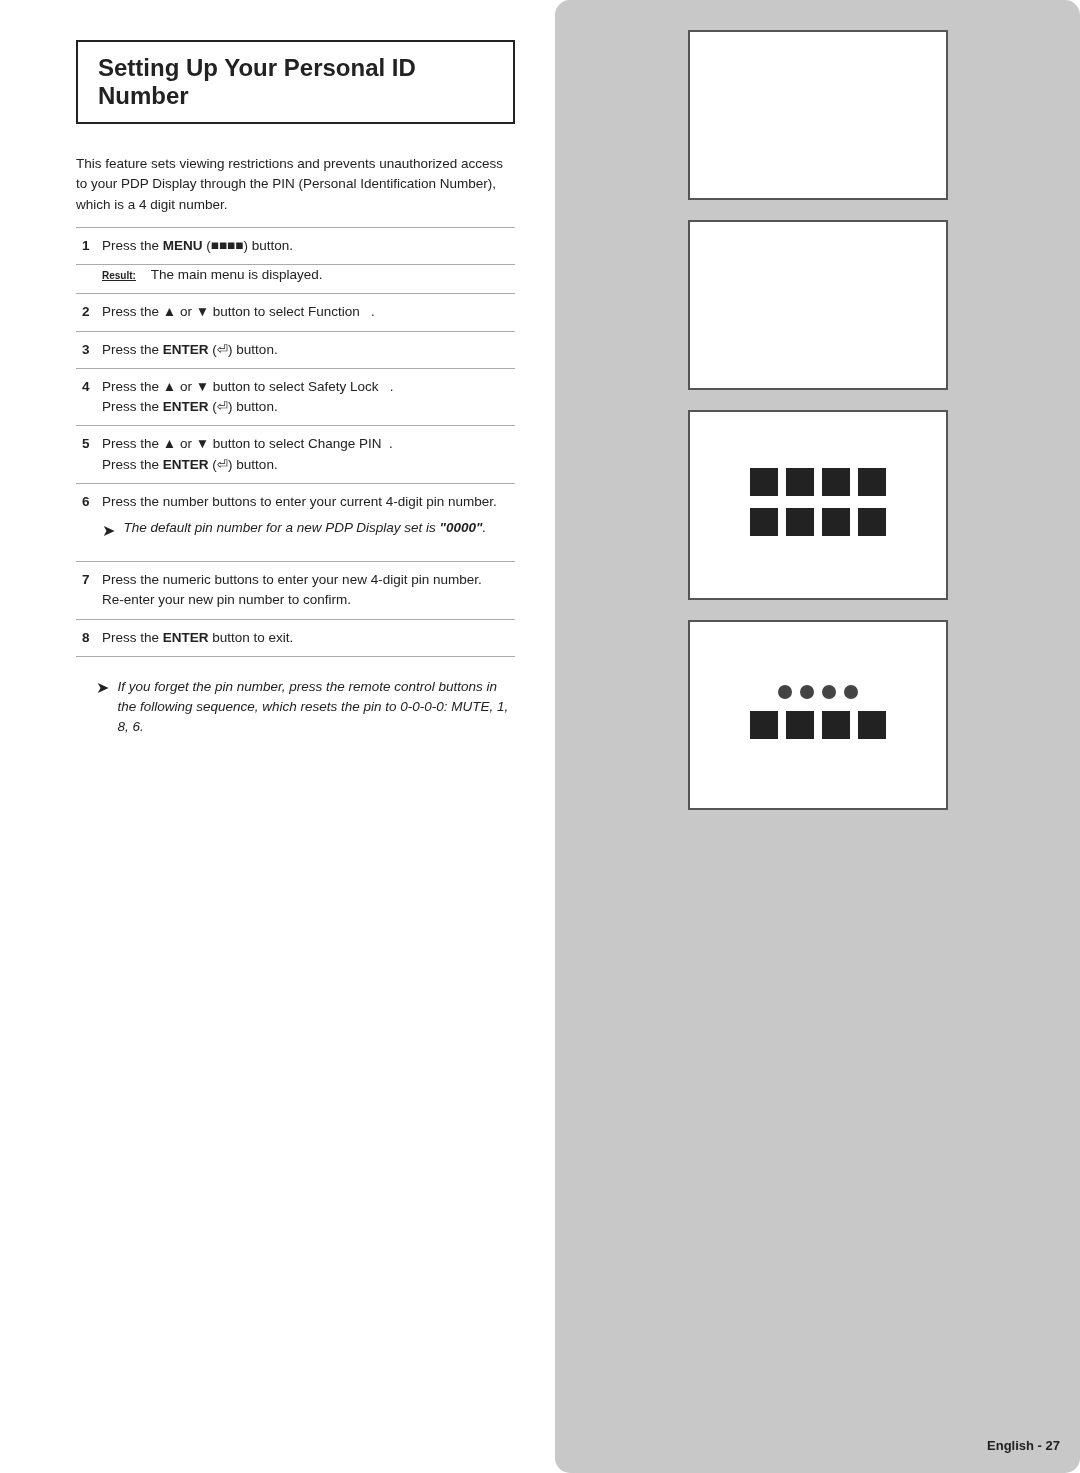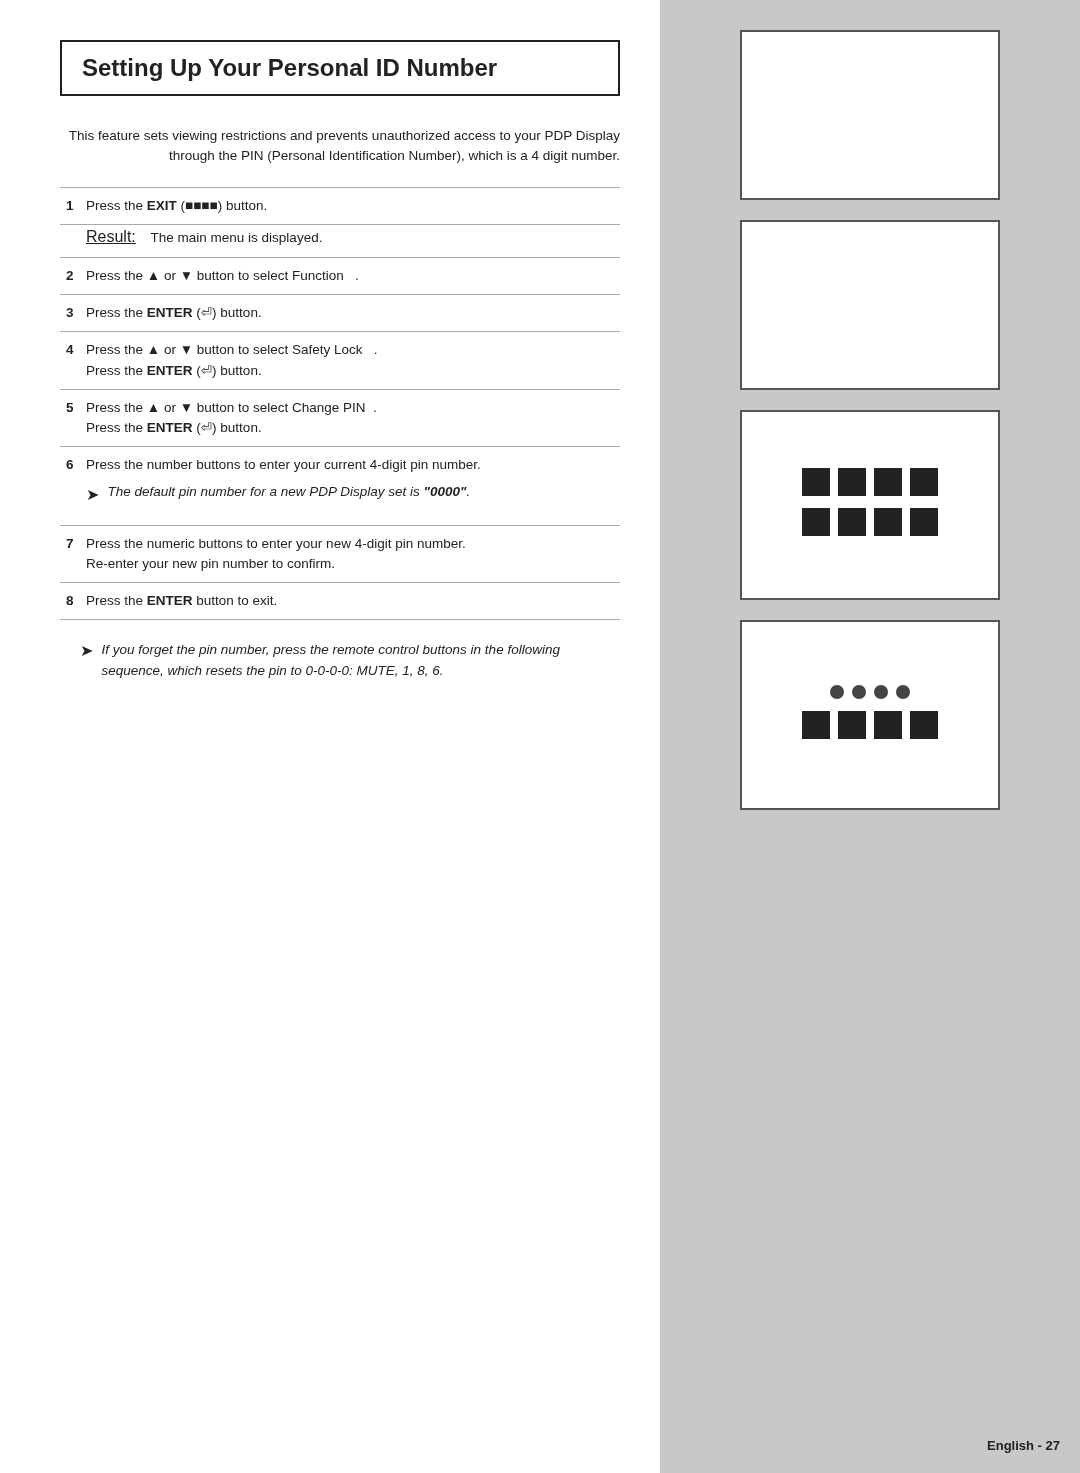--- a/index.html
+++ b/index.html
@@ -15,55 +15,55 @@
       overflow: hidden;
     }
 
     .page-layout {
       display: flex;
       width: 100%;
       height: 100%;
     }
 
     .main-content {
-      width: 660px;
-      padding: 40px 40px 40px 60px;
+      width: 555px;
+      padding: 40px 40px 40px 76px;
       flex-shrink: 0;
     }
 
     .sidebar {
       flex: 1;
       background: #c8c8c8;
       padding: 30px 30px 30px 30px;
       display: flex;
       flex-direction: column;
       align-items: center;
       gap: 20px;
       position: relative;
+      border-radius: 15px;
     }
 
     .page-title-box {
       border: 2px solid #222;
       padding: 12px 20px;
       margin-bottom: 30px;
       display: inline-block;
       width: 100%;
     }
 
     .page-title {
       font-size: 24px;
       font-weight: bold;
     }
 
     .intro-text {
       font-size: 13.5px;
       line-height: 1.5;
-      margin-bottom: 20px;
+      margin-bottom: 12px;
       color: #222;
-      text-align: right;
     }
 
     .steps-table {
       width: 100%;
       border-collapse: collapse;
       margin-bottom: 20px;
     }
 
     .steps-table tr {
       border-top: 1px solid #aaa;
@@ -92,21 +92,22 @@
     }
 
     .result-row td {
       border-top: none !important;
       padding-top: 0;
       padding-bottom: 8px;
     }
 
     .result-label {
       text-decoration: underline;
-      font-size: 16px;
+      font-size: 10px;
+      font-weight: bold;
     }
 
     .note-row {
       display: flex;
       align-items: flex-start;
       gap: 8px;
       margin: 10px 0;
       padding-left: 10px;
     }
 
@@ -197,21 +198,21 @@
     </div>
 
     <p class="intro-text">This feature sets viewing restrictions and prevents unauthorized access to your PDP Display through the PIN (Personal Identification Number), which is a 4 digit number.</p>
 
     <table class="steps-table">
       <tbody>
 
         <tr>
           <td class="step-num bold">1</td>
           <td class="step-content">
-            Press the <strong>EXIT</strong> (■■■■) button.
+            Press the <strong>MENU</strong> (■■■■) button.
           </td>
         </tr>
         <tr class="result-row">
           <td></td>
           <td>
             <span class="result-label underline">Result:</span>&nbsp;&nbsp;&nbsp;
             <span>The main menu is displayed.</span>
           </td>
         </tr>
 

